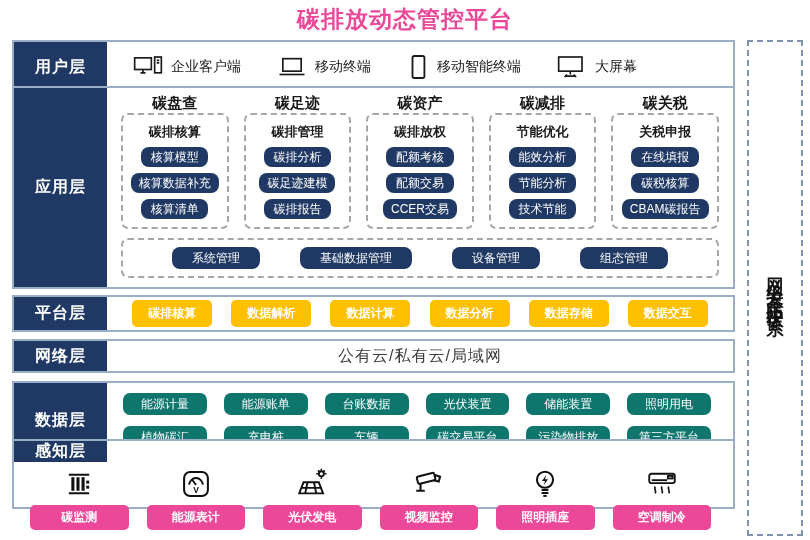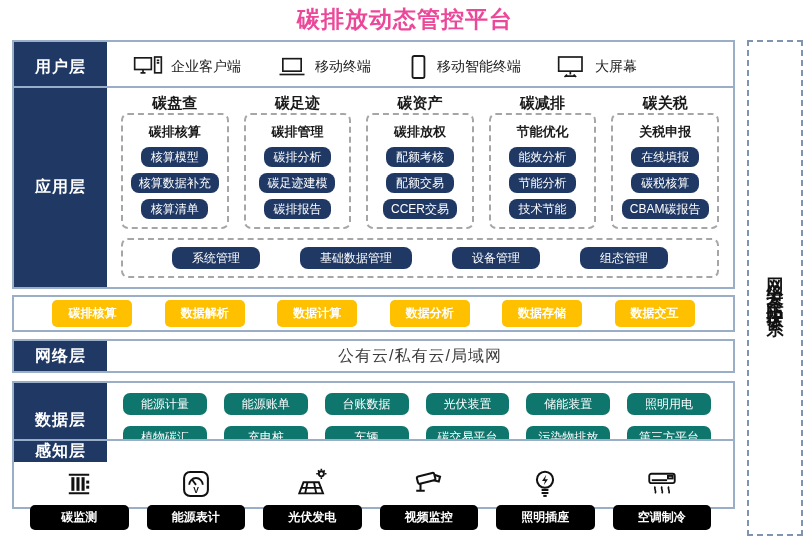--- a/index.html
+++ b/index.html
@@ -41,21 +41,21 @@
   .network-content{flex:1;display:flex;align-items:center;justify-content:center;font-size:16px;color:#3d3d3d;letter-spacing:1px;}
 
   
   .data-content{flex:1;display:grid;grid-template-columns:repeat(6,1fr);gap:11px 17px;align-content:center;padding:8px 22px 8px 16px;}
   .data-chip{background:#0f766e;color:#fff;font-size:12px;line-height:14px;border-radius:7px;padding:4px 2px;text-align:center;white-space:nowrap;}
 
   
   .sense-content{flex:1;display:grid;grid-template-columns:repeat(6,1fr);gap:0 18px;padding:5px 22px 7px 16px;}
   .sensor{display:flex;flex-direction:column;align-items:center;justify-content:flex-end;}
   .sensor svg{display:block;margin-bottom:4px;}
-  .sensor-label{background:#000000;color:#fff;font-size:12px;font-weight:bold;border-radius:5px;padding:4px 0;width:100%;text-align:center;white-space:nowrap;}
+  .sensor-label{background:#ec4899;color:#fff;font-size:12px;font-weight:bold;border-radius:5px;padding:4px 0;width:100%;text-align:center;white-space:nowrap;}
 
   
   .security{position:absolute;left:747px;top:40px;width:56px;height:496px;border:2px dashed #7F93B2;box-sizing:border-box;display:flex;align-items:center;justify-content:center;background:#fff;}
   .security-text{writing-mode:vertical-rl;text-orientation:upright;font-size:17px;font-weight:bold;color:#111;letter-spacing:6px;}
 </style>
 </head>
 <body>
 
 <div class="page">
 
@@ -163,20 +163,21 @@
       <div class="common-box">
         <div class="chip">系统管理</div>
         <div class="chip">基础数据管理</div>
         <div class="chip">设备管理</div>
         <div class="chip">组态管理</div>
       </div>
     </div>
   </div>
 
   <div class="row row-platform">
+    <div class="row-label">平台层</div>
     <div class="platform-content">
       <div class="orange-chip">碳排核算</div>
       <div class="orange-chip">数据解析</div>
       <div class="orange-chip">数据计算</div>
       <div class="orange-chip">数据分析</div>
       <div class="orange-chip">数据存储</div>
       <div class="orange-chip">数据交互</div>
     </div>
   </div>
 

